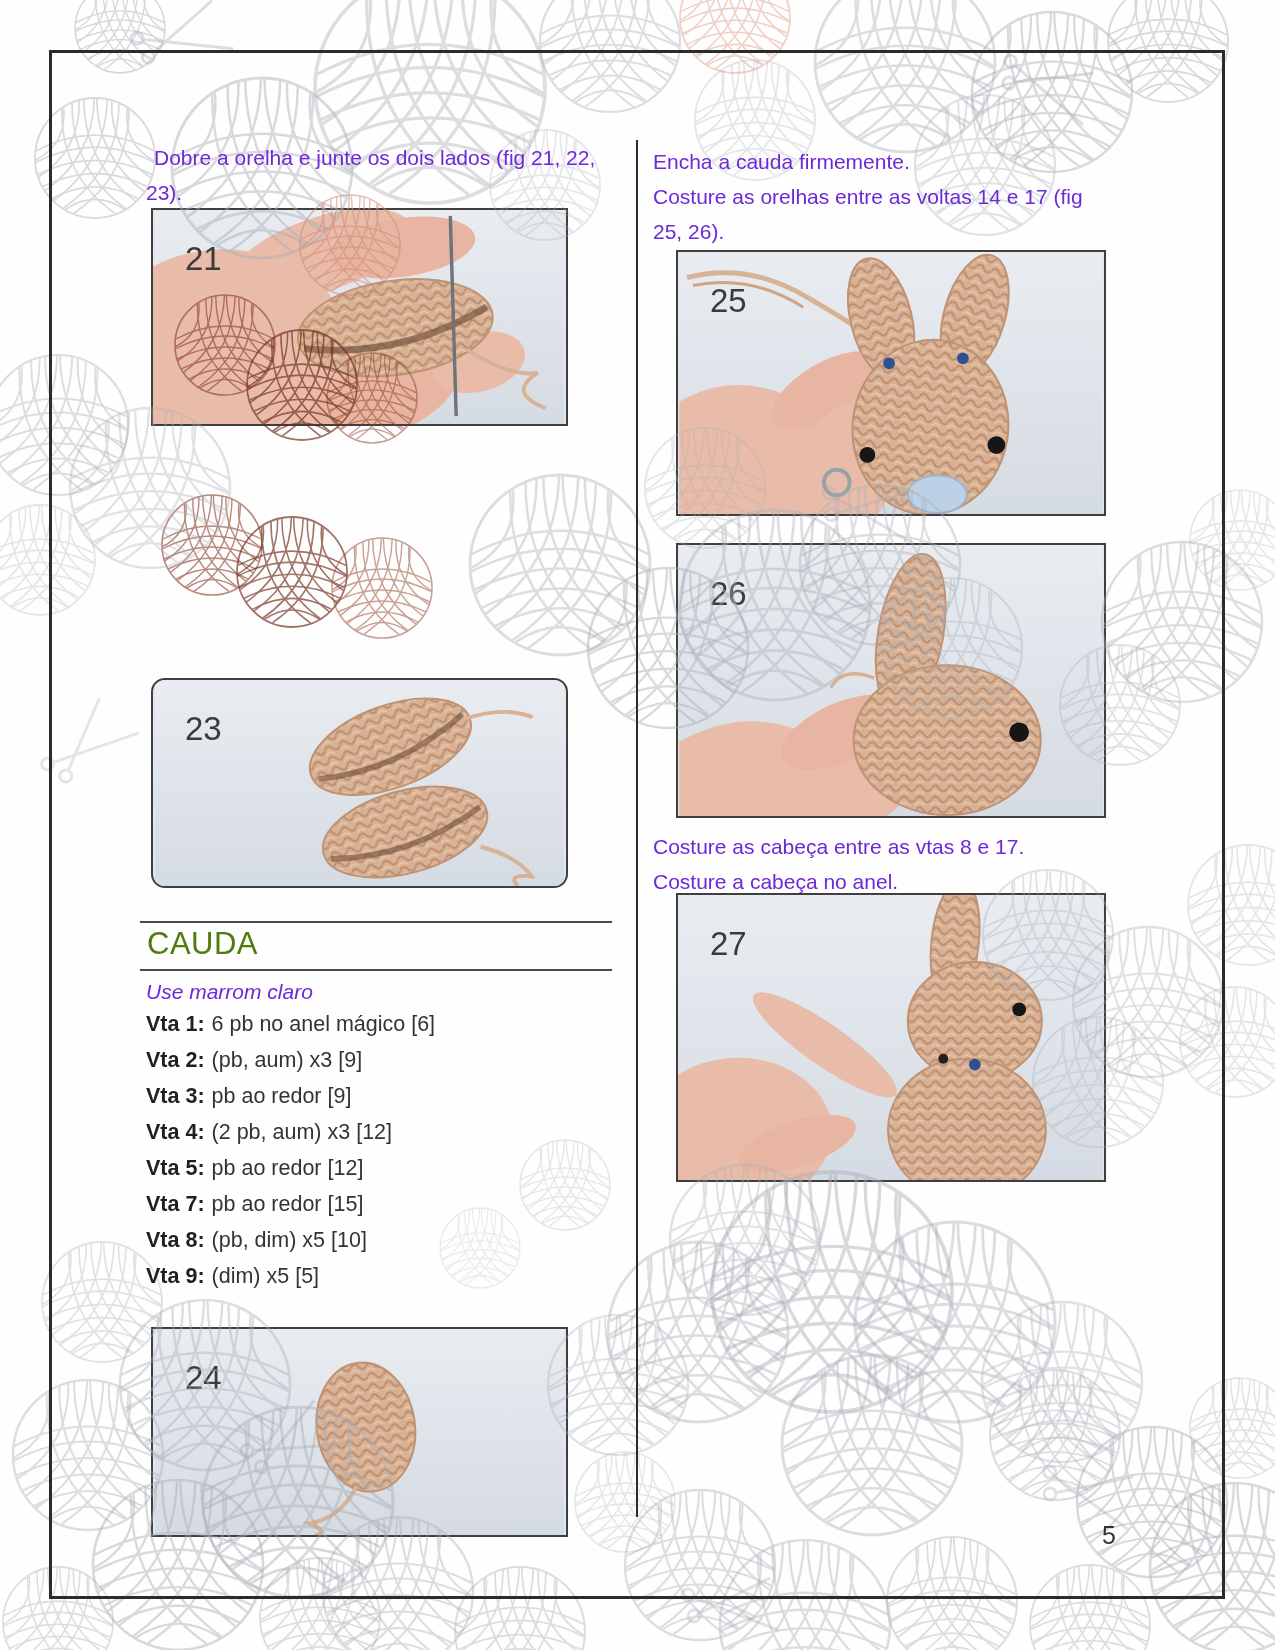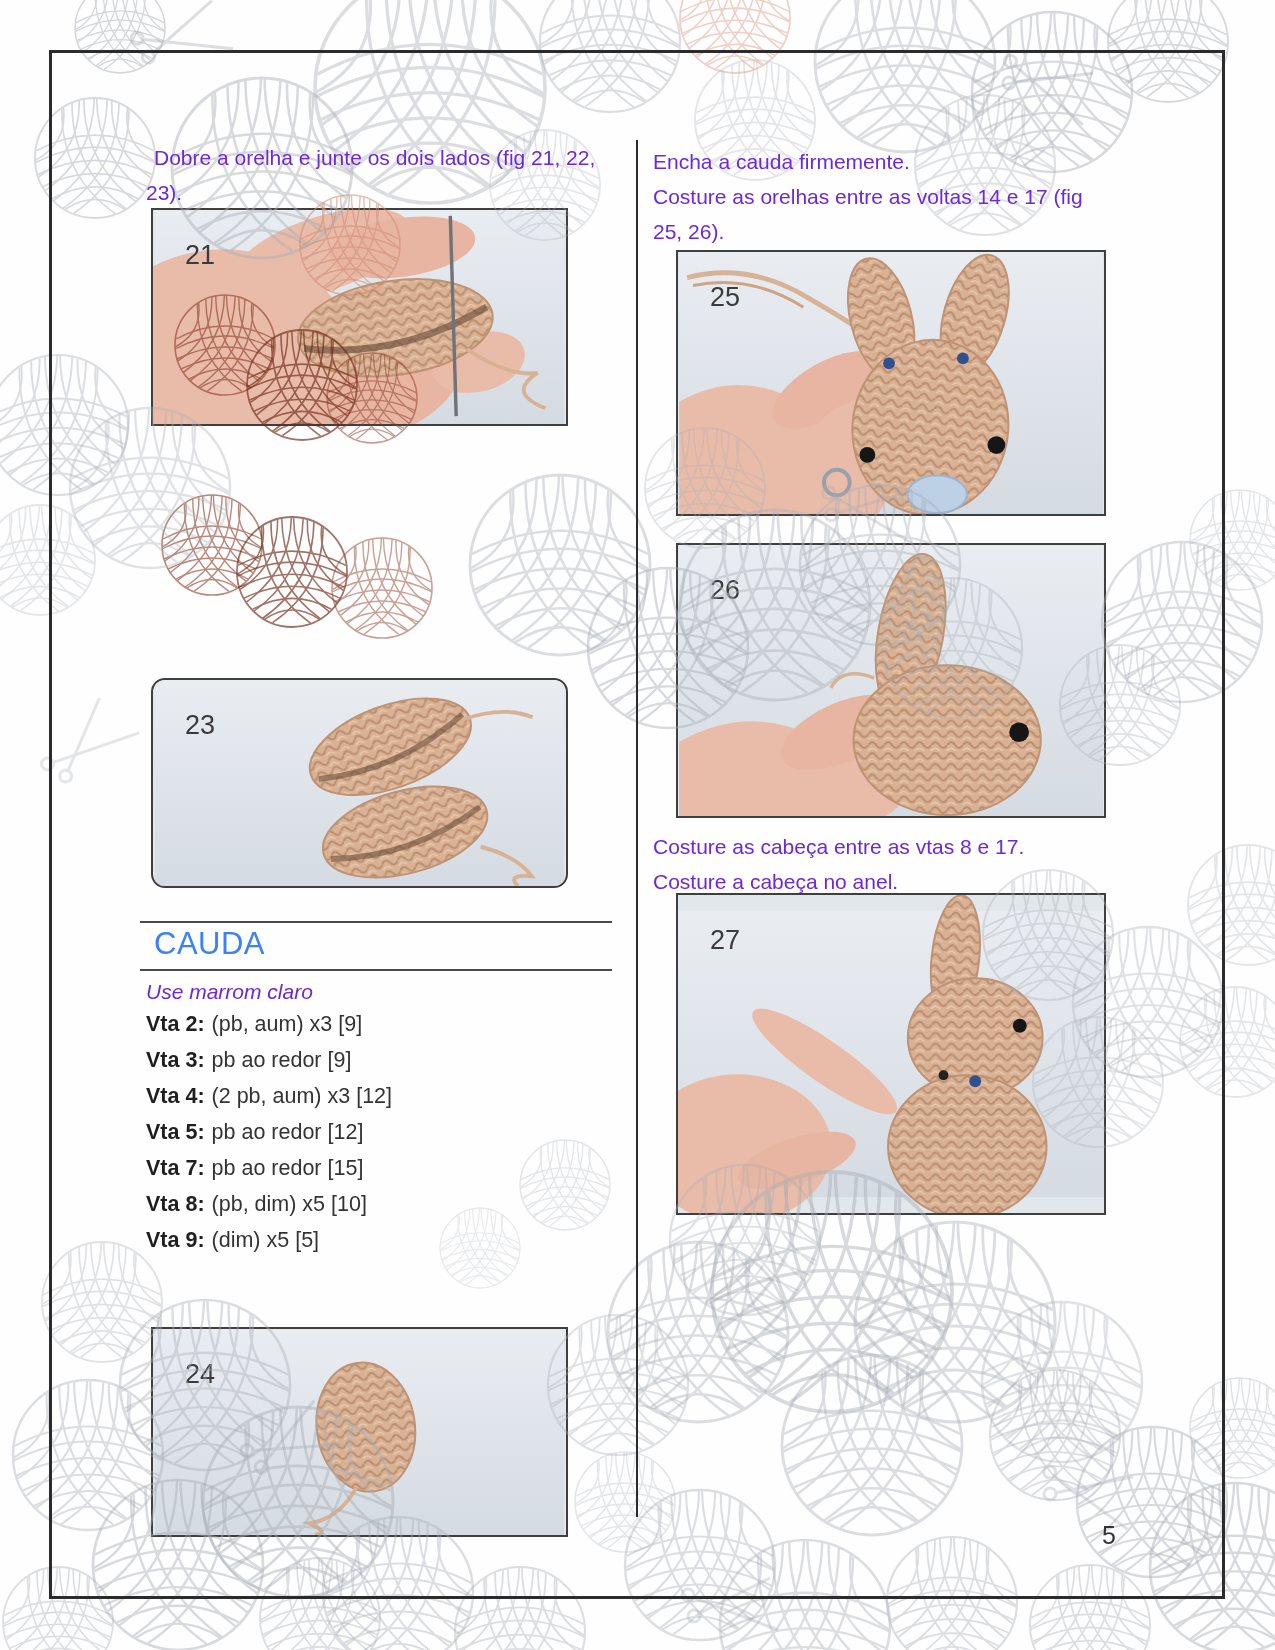--- a/index.html
+++ b/index.html
@@ -9,24 +9,24 @@
   .frame{position:absolute;left:49px;top:50px;width:1176px;height:1549px;
          border:3px solid #2b2b2b;box-sizing:border-box;z-index:3;pointer-events:none;}
   .divider{position:absolute;left:636px;top:140px;width:2px;height:1377px;background:#2b2b2b;z-index:3;}
 
   .body-text{position:absolute;font-size:21px;line-height:35px;color:#6d28d9;z-index:3;}
   .indent{text-indent:8px;}
 
   figure.photo{position:absolute;margin:0;border:2px solid #3f3f3f;box-sizing:border-box;
                background:#e2e7ec;z-index:1;overflow:hidden;}
   figure.photo svg.ill{position:absolute;left:0;top:0;width:100%;height:100%;}
-  figcaption.plabel{position:absolute;left:32px;top:30px;font-size:27px;color:#3b3b3b;z-index:2;}
+  figcaption.plabel{position:absolute;left:32px;top:30px;font-size:33px;color:#3b3b3b;z-index:2;}
 
   .rule{position:absolute;left:140px;width:472px;height:2px;background:#4a4a4a;z-index:3;}
-  .section-title{position:absolute;left:147px;top:926px;font-size:31px;letter-spacing:.5px;color:#3b82f6;z-index:3;margin-left:7px;}
+  .section-title{position:absolute;left:147px;top:926px;font-size:31px;letter-spacing:.5px;color:#4d7c0f;z-index:3;}
   .note-italic{position:absolute;left:146px;top:980px;font-size:21px;font-style:italic;color:#6d28d9;z-index:3;}
   .rounds{position:absolute;left:146px;top:1006px;width:480px;z-index:3;}
   .round{height:36px;line-height:36px;font-size:21.5px;color:#333;}
   .round b{color:#1f1f1f;margin-right:7px;}
   .page-number{position:absolute;left:1102px;top:1521px;font-size:25px;color:#333;z-index:3;}
 </style>
 </head>
 <body>
 
 <div id="page">
@@ -82,20 +82,21 @@
     </svg>
     <figcaption class="plabel">23</figcaption>
   </figure>
 
   <div class="rule" style="top:921px;"></div>
   <div class="section-title">CAUDA</div>
   <div class="rule" style="top:969px;"></div>
   <div class="note-italic">Use marrom claro</div>
 
   <div class="rounds">
+    <div class="round"><b>Vta 1:</b><span>6 pb no anel mágico [6]</span></div>
     <div class="round"><b>Vta 2:</b><span>(pb, aum) x3 [9]</span></div>
     <div class="round"><b>Vta 3:</b><span>pb ao redor [9]</span></div>
     <div class="round"><b>Vta 4:</b><span>(2 pb, aum) x3 [12]</span></div>
     <div class="round"><b>Vta 5:</b><span>pb ao redor [12]</span></div>
     <div class="round"><b>Vta 7:</b><span>pb ao redor [15]</span></div>
     <div class="round"><b>Vta 8:</b><span>(pb, dim) x5 [10]</span></div>
     <div class="round"><b>Vta 9:</b><span>(dim) x5 [5]</span></div>
   </div>
 
   <figure class="photo" style="left:151px;top:1327px;width:417px;height:210px;">
@@ -150,21 +151,21 @@
       <path d="M198,135 q-32,-12 -44,10" fill="none" stroke="#d8b294" stroke-width="3.5"></path>
       <ellipse cx="272" cy="198" rx="95" ry="76" fill="url(#st)" stroke="#bf9274" stroke-width="2"></ellipse>
       <circle cx="345" cy="190" r="10" fill="#161616"></circle>
     </svg>
     <figcaption class="plabel">26</figcaption>
   </figure>
 
   <div class="body-text" style="left:653px;top:829px;width:470px;">Costure as cabeça entre as vtas 8 e 17.</div>
   <div class="body-text" style="left:653px;top:864px;width:470px;">Costure a cabeça no anel.</div>
 
-  <figure class="photo" style="left:676px;top:893px;width:430px;height:322px;">
+  <figure class="photo" style="left:676px;top:893px;width:430px;height:289px;">
     <svg class="ill" viewBox="0 0 430 289">
       <rect width="430" height="289" fill="url(#pbg)"></rect>
       <ellipse cx="60" cy="240" rx="95" ry="75" fill="#e9bca9"></ellipse>
       <ellipse cx="148" cy="152" rx="88" ry="21" fill="#e9bca9" transform="rotate(35 148 152)"></ellipse>
       <ellipse cx="120" cy="252" rx="62" ry="23" fill="#e7b5a1" transform="rotate(-18 120 252)"></ellipse>
       <g transform="rotate(6 280 48)">
         <ellipse cx="280" cy="48" rx="24" ry="64" fill="url(#st)" stroke="#bf9274" stroke-width="2"></ellipse>
       </g>
       <ellipse cx="300" cy="128" rx="68" ry="60" fill="url(#st)" stroke="#bf9274" stroke-width="2"></ellipse>
       <ellipse cx="292" cy="238" rx="80" ry="72" fill="url(#st)" stroke="#bf9274" stroke-width="2"></ellipse>

